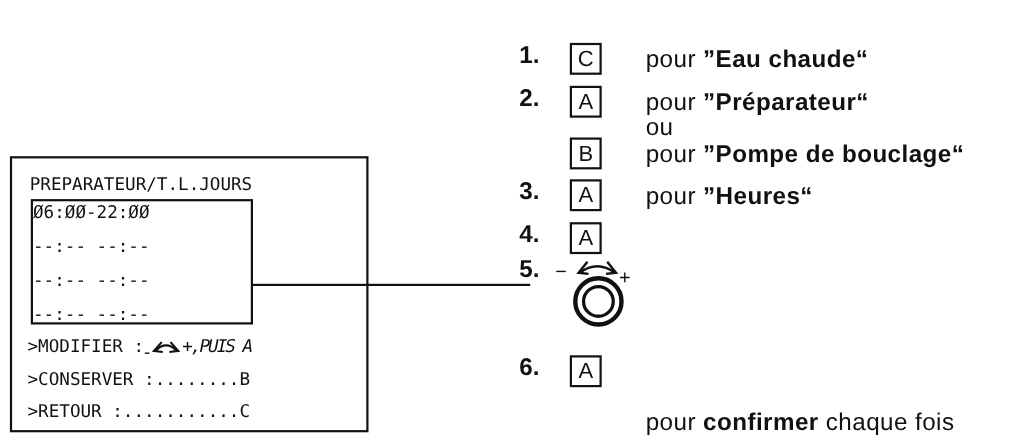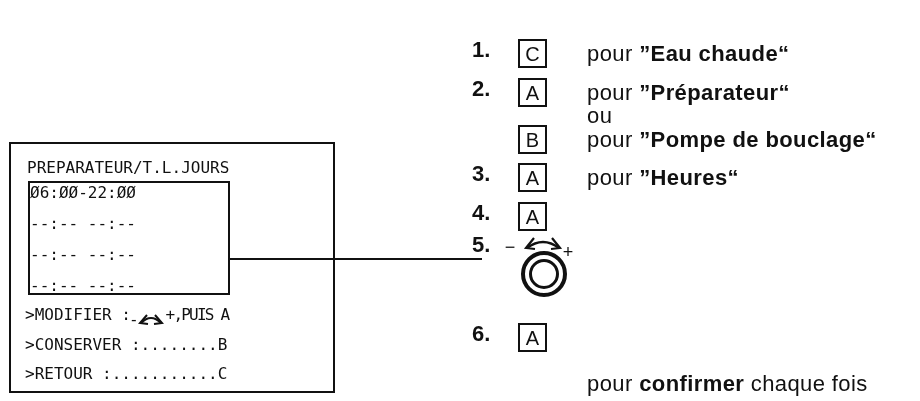--- a/index.html
+++ b/index.html
@@ -11,24 +11,24 @@
   
   .lcd-box {
     position:absolute; left:9px; top:142px; width:326px; height:251px;
     border:2px solid #111;
     font-family:"DejaVu Sans Mono", monospace; font-size:16px; color:#111;
   }
   .lcd-abs { position:absolute; line-height:24px; white-space:pre; letter-spacing:0; }
   .lcd-title { left:16px; top:12px; }
   .lcd-window { position:absolute; left:17px; top:37px; width:202px; height:114px; border:2px solid #111; }
   .prog { left:19px; }
-  .menu-row { left:14px; display:flex; align-items:flex-end; }
+  .menu-row { left:14px; display:flex; align-items:flex-start; }
   .menu-minus { position:relative; top:5px; margin:0 -3px 0 -2px; }
   .menu-arrow { margin-top:4px; }
-  .menu-tail { letter-spacing:-1.8px; }
+  .menu-tail { letter-spacing:-1.8px;font-style:italic; }
   .connector { position:absolute; left:230px; top:258px; width:252px; height:2px; background:#111; }
   
   .ins { font-size:22px; letter-spacing:0.4px; line-height:23px; }
   .abs { position:absolute; }
   .b { font-weight:bold; }
   .num { position:absolute; left:472px; font-weight:bold; font-size:22px; line-height:23px; }
   .key {
     position:absolute; left:518px; width:29px; height:29px; border:2px solid #111;
     display:flex; align-items:center; justify-content:center;
     font-size:20px; line-height:1; letter-spacing:0;

